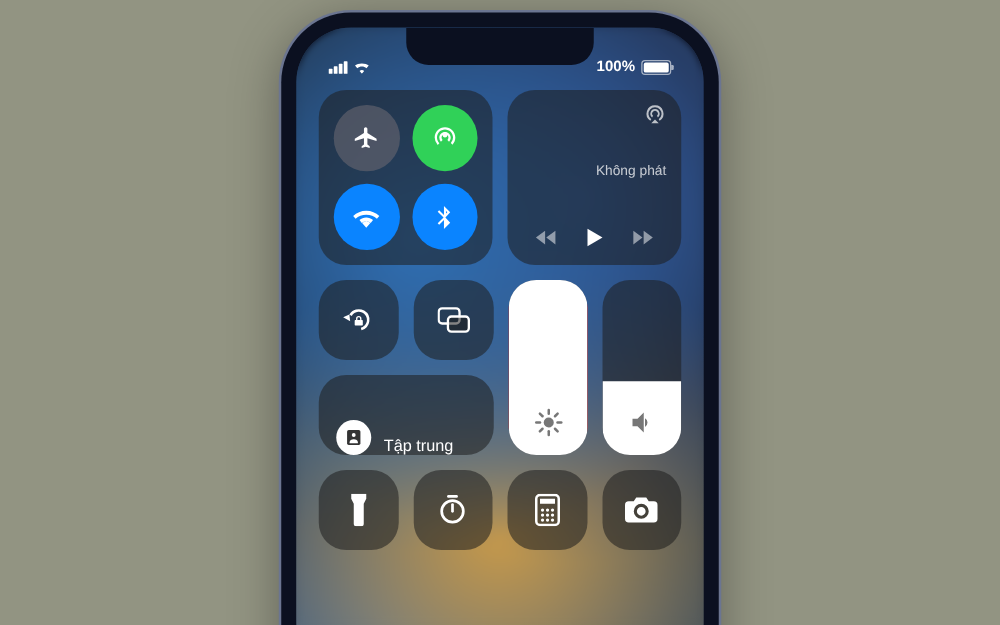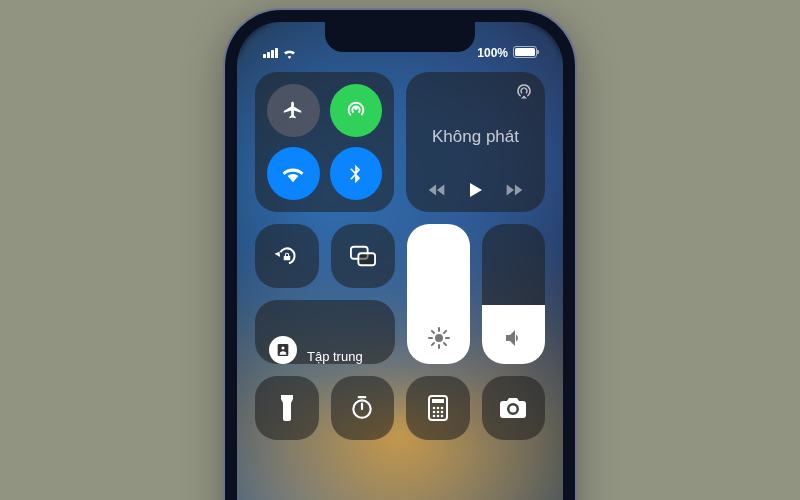--- a/index.html
+++ b/index.html
@@ -59,21 +59,21 @@
     top: 10px; left: 0; right: 0;
     height: 30px;
     display: flex;
     justify-content: space-between;
     align-items: center;
     padding: 0 26px;
     color: #fff;
     font-size: 12px;
     z-index: 6;
   }
-  .sb-left, .sb-right { display: flex; align-items: flex-start; gap: 4px; margin-top: 12px; }
+  .sb-left, .sb-right { display: flex; align-items: flex-end; gap: 4px; margin-top: 12px; }
   .sb-right { gap: 3px; font-weight: 600; }
   .bars {
     display: flex; align-items: flex-end; gap: 1.5px;
     height: 10px;
   }
   .bars i {
     display: block; width: 2.5px; background: #fff; border-radius: .5px;
   }
   .bars i:nth-child(1){height:4px}
   .bars i:nth-child(2){height:6px}
@@ -130,21 +130,21 @@
     background: rgba(100,100,110,.65);
   }
   .chip.green { background:#30d158; }
   .chip.blue  { background:#0a84ff; }
   .media {
     padding: 10px 12px; box-sizing:border-box;
     display:flex;flex-direction:column;justify-content:space-between;
     color: rgba(255,255,255,.82);
   }
   .media-top { display:flex;justify-content:flex-end; }
-  .media-title { font-size:17px; text-align:center; opacity:.9; margin-top:-4px;}
+  .media-title { font-size:11px; text-align:right; opacity:.9; margin-top:-4px;}
   .media-controls {
     display:flex;align-items:center;justify-content:space-around;
     font-size:18px;
   }
   .focus {
     width: 140px; height: 64px;
     display:flex;align-items:flex-end;gap:10px;
     padding-left:14px; box-sizing:border-box;
     color:#fff; font-size:13px;
   }

